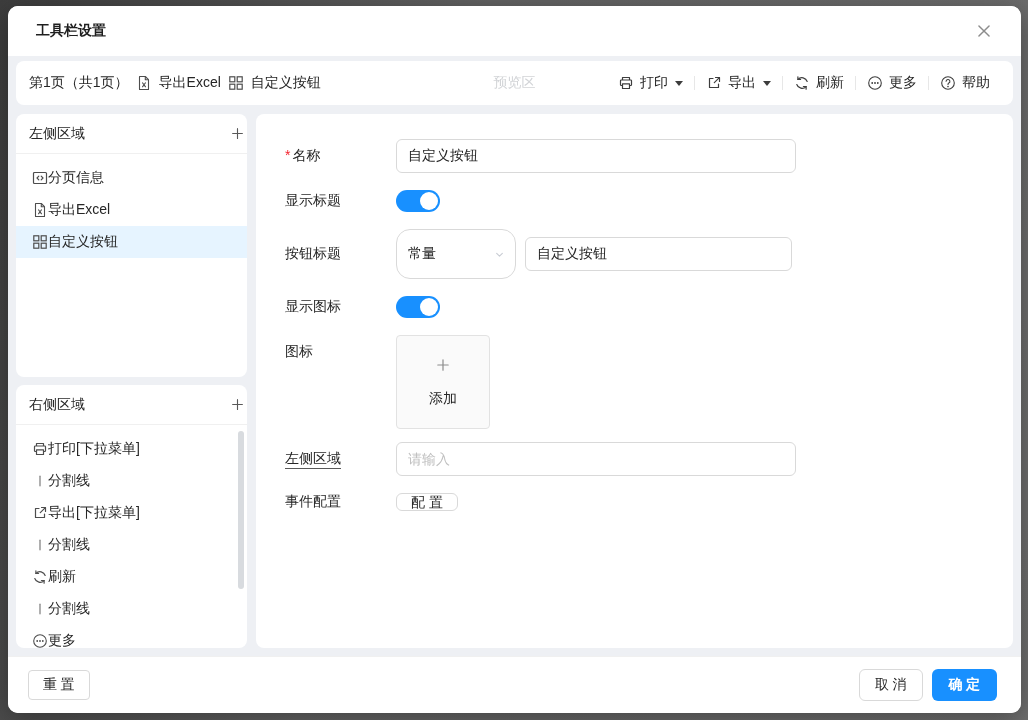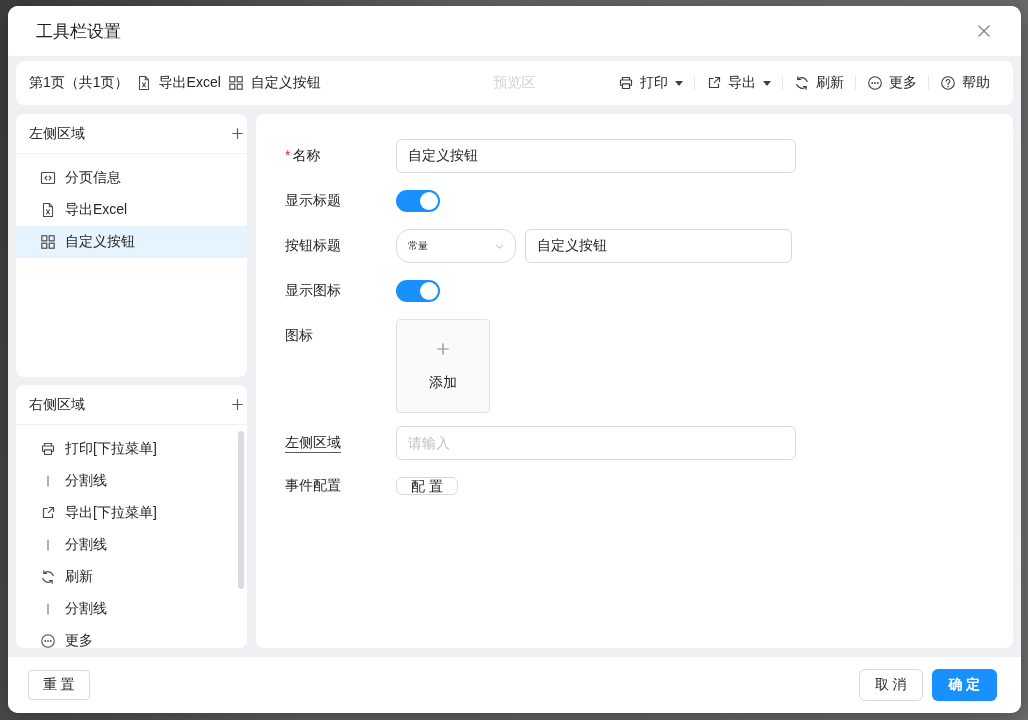--- a/index.html
+++ b/index.html
@@ -13,21 +13,21 @@
   }
   svg { display:block; }
   .dialog {
     position:absolute; left:8px; top:6px; width:1013px; height:707px;
     background:#fff; border-radius:10px; overflow:hidden;
     display:flex; flex-direction:column;
     box-shadow:0 6px 28px rgba(0,0,0,.35);
   }
   
   .dlg-header { flex:0 0 50px; display:flex; align-items:center; justify-content:space-between; padding:0 24px 0 28px; background:#fff; }
-  .dlg-title { font-size:17px; font-weight:normal; color:#1f1f1f; }
+  .dlg-title { font-size:14px; font-weight:bold; color:#1f1f1f; }
   .close-btn { color:#8c8c8c; cursor:pointer; padding:4px; }
   
   .dlg-content { flex:1; min-height:0; background:#eef0f4; padding:5px 8px 8px; display:flex; flex-direction:column; }
   .preview-card { flex:0 0 44px; background:#fff; border-radius:8px; display:flex; align-items:center; padding:0 12px 0 13px; position:relative; margin-bottom:9px; }
   .crumbs { display:flex; align-items:center; gap:7px; font-size:14px; color:#262626; position:relative; z-index:1; }
   .crumb-icon { color:#4d4d4d; }
   .watermark { position:absolute; left:0; right:0; text-align:center; font-size:14px; color:#d2d4d7; z-index:0; }
   .actions { margin-left:auto; display:flex; align-items:center; position:relative; z-index:1; }
   .action { display:flex; align-items:center; gap:6px; font-size:14px; color:#262626; padding:0 11px; cursor:pointer; white-space:nowrap; }
   .action .a-icon { color:#3d3d3d; }
@@ -35,37 +35,37 @@
   .action-sep { width:1px; height:14px; background:#e7e7e7; }
   
   .main-row { flex:1; min-height:0; display:flex; gap:9px; }
   .left-col { flex:0 0 231px; display:flex; flex-direction:column; gap:8px; min-height:0; }
   .panel { background:#fff; border-radius:8px; }
   .panel-top { flex:0 0 263px; overflow:hidden; }
   .panel-bottom { flex:1; min-height:0; overflow:hidden; position:relative; }
   .panel-header { height:40px; display:flex; align-items:center; justify-content:space-between; padding:0 2px 0 13px; border-bottom:1px solid #f0f0f0; font-size:14px; color:#262626; }
   .plus-btn { color:#595959; cursor:pointer; }
   .panel-list { padding-top:8px; }
-  .panel-item { height:32px; display:flex; align-items:center; gap:9px; padding:0 24px; font-size:14px; color:#262626; cursor:pointer; }
+  .panel-item { height:32px; display:flex; align-items:center; padding:0 16px; font-size:14px; color:#262626; cursor:pointer; }
   .panel-item .item-icon { color:#4d4d4d; flex:0 0 16px; }
   .panel-item .item-icon.dim { color:#9c9c9c; }
   .panel-item.selected { background:#e6f4ff; }
   .scrollbar-thumb { position:absolute; right:3px; top:46px; width:6px; height:158px; border-radius:3px; background:#d8dbdf; }
   
   .form-panel { flex:1; min-width:0; padding:25px 24px 0 29px; overflow:hidden; }
   .form-row { display:flex; align-items:center; margin-bottom:17px; }
   .form-row.top { align-items:flex-start; }
   .form-row.tight { margin-bottom:13px; }
   .form-label { flex:0 0 111px; font-size:14px; color:#262626; }
   .form-row.top .form-label { padding-top:8px; }
   .req-mark { color:#f5222d; margin-right:2px; }
   .underlined { border-bottom:1px solid #595959; padding-bottom:2px; }
   .text-input { width:400px; height:34px; border:1px solid #d9d9d9; border-radius:6px; padding:0 11px; font-size:14px; color:#262626; background:#fff; outline:none; font-family:inherit; }
   .text-input::placeholder { color:#bfbfbf; }
-  .select-box { width:120px; height:34px; border:1px solid #d9d9d9; border-radius:14px; background:#fff; display:flex; align-items:center; justify-content:space-between; padding:0 9px 0 11px; font-size:10px; color:#262626; margin-right:9px; cursor:pointer; }
+  .select-box { width:120px; height:50px; border:1px solid #d9d9d9; border-radius:14px; background:#fff; display:flex; align-items:center; justify-content:space-between; padding:0 9px 0 11px; font-size:14px; color:#262626; margin-right:9px; cursor:pointer; }
   .select-chevron { color:#c9cdd4; }
   .input-mid { width:267px; }
   .toggle { width:44px; height:22px; border-radius:11px; background:#1890ff; position:relative; cursor:pointer; }
   .toggle .knob { position:absolute; top:2px; right:2px; width:18px; height:18px; border-radius:50%; background:#fff; }
   .icon-upload { width:94px; height:94px; background:#fafafa; border:1px solid #e2e2e2; border-radius:4px; display:flex; flex-direction:column; align-items:center; justify-content:center; gap:17px; cursor:pointer; }
   .icon-upload .plus { color:#8c8c8c; }
   .icon-upload .add-label { font-size:14px; color:#262626; }
   .config-btn { height:18px; padding:0 14px; border:1px solid #d9d9d9; border-radius:6px; background:#fff; font-size:14px; color:#262626; font-family:inherit; cursor:pointer; }
   
   .dlg-footer { flex:0 0 57px; background:#fff; border-top:1px solid #f0f0f0; display:flex; align-items:center; padding:0 24px 0 20px;font-family:Liberation Serif, serif; }

